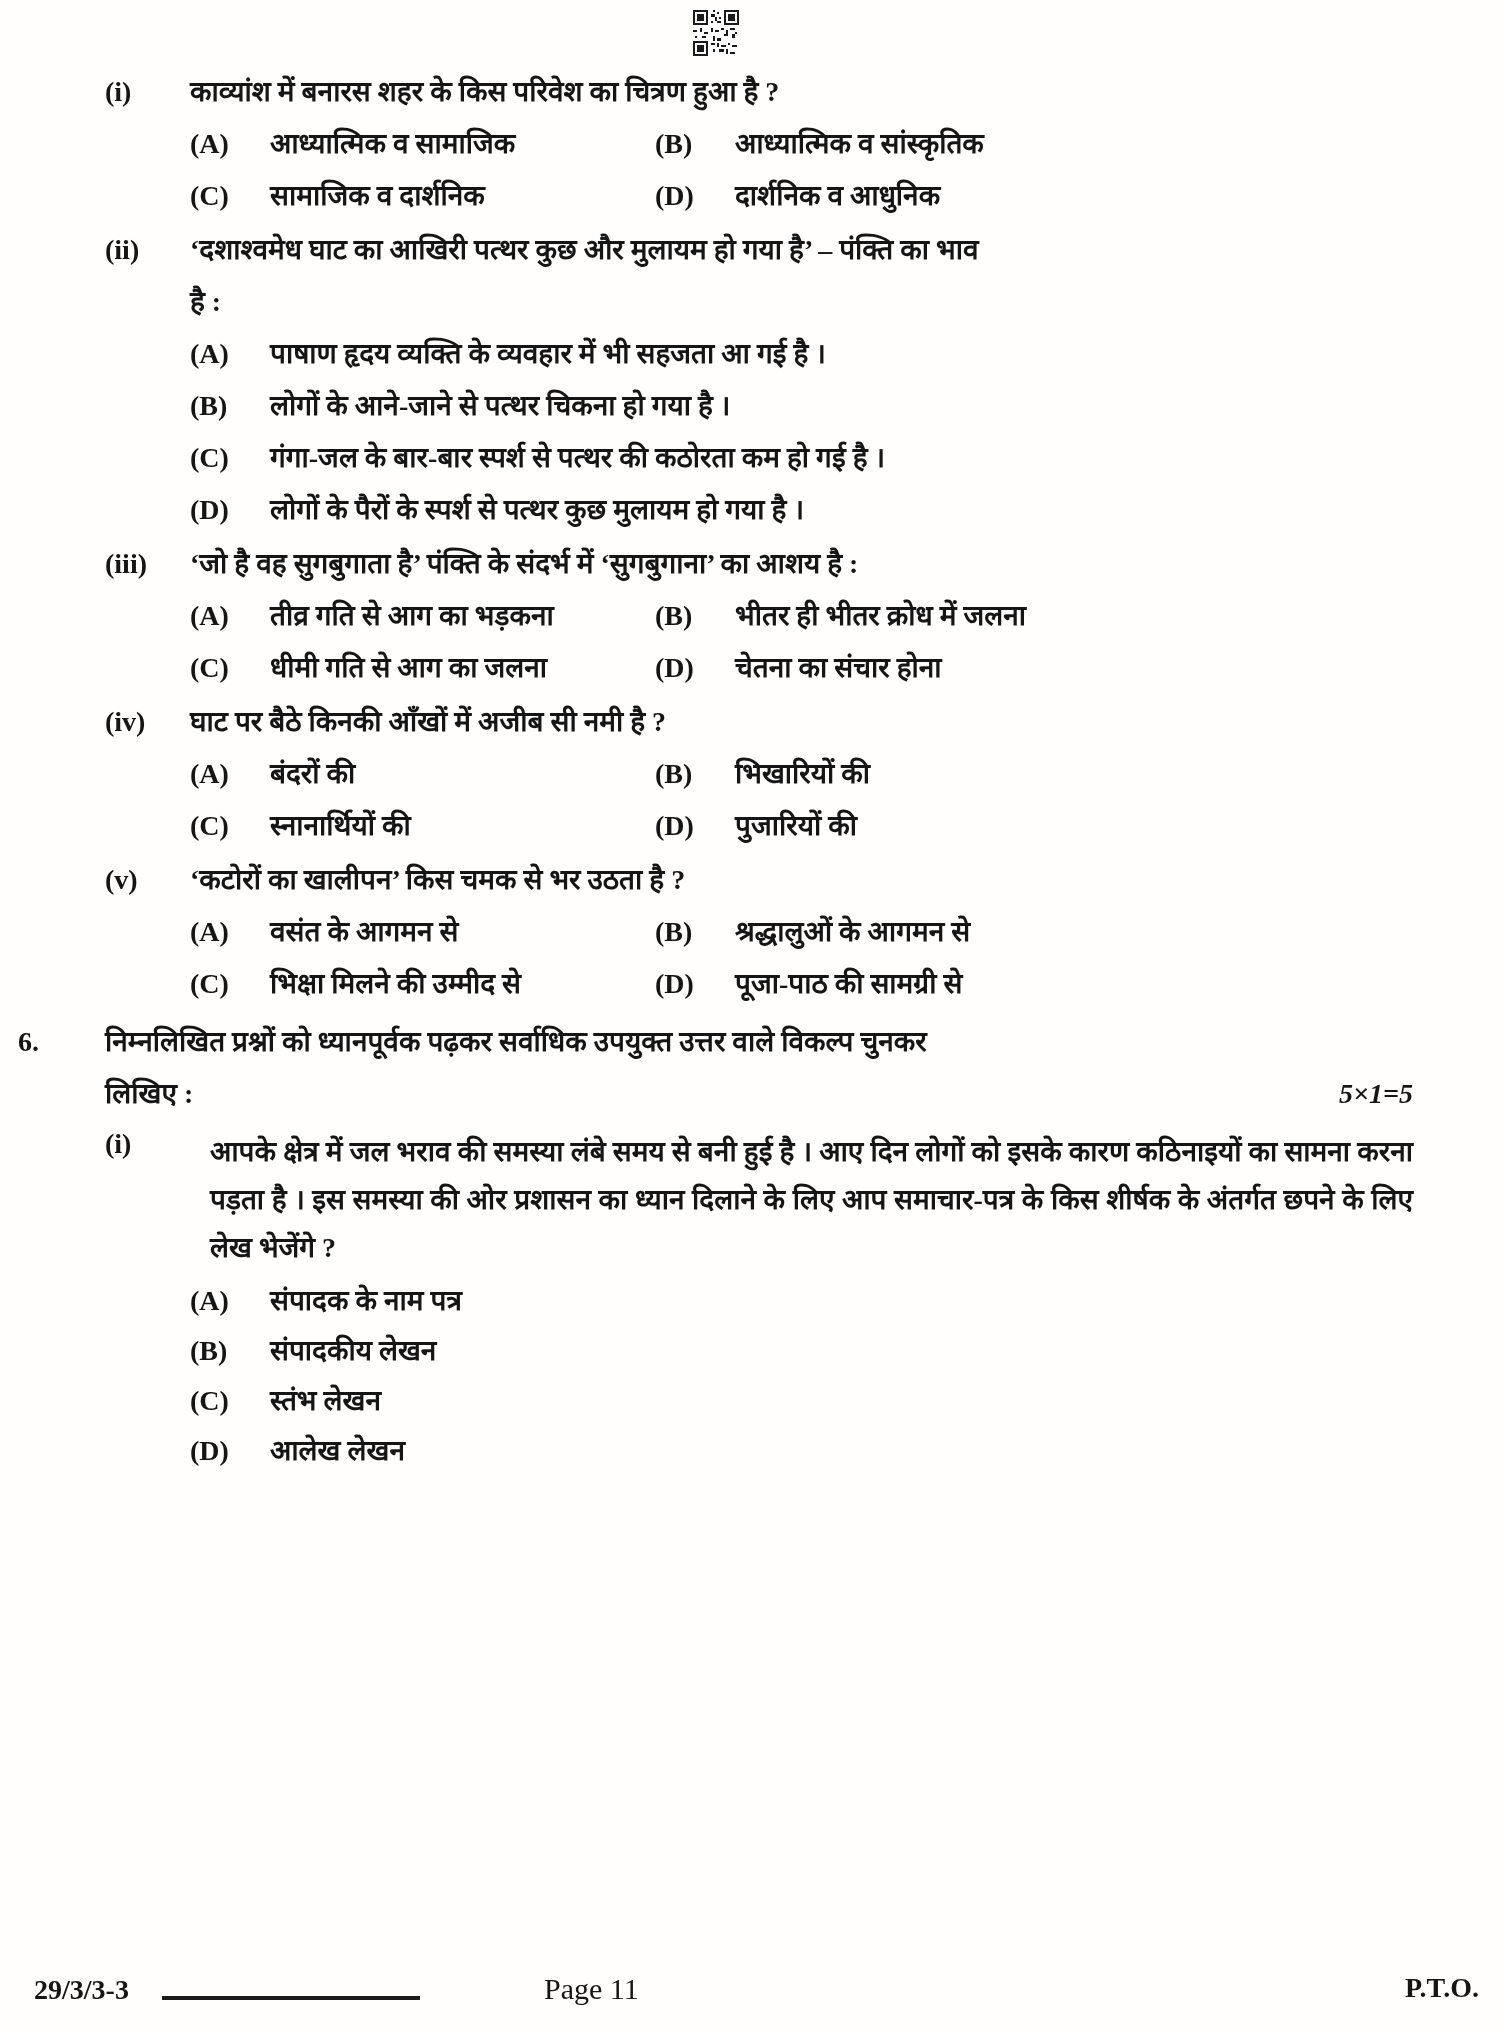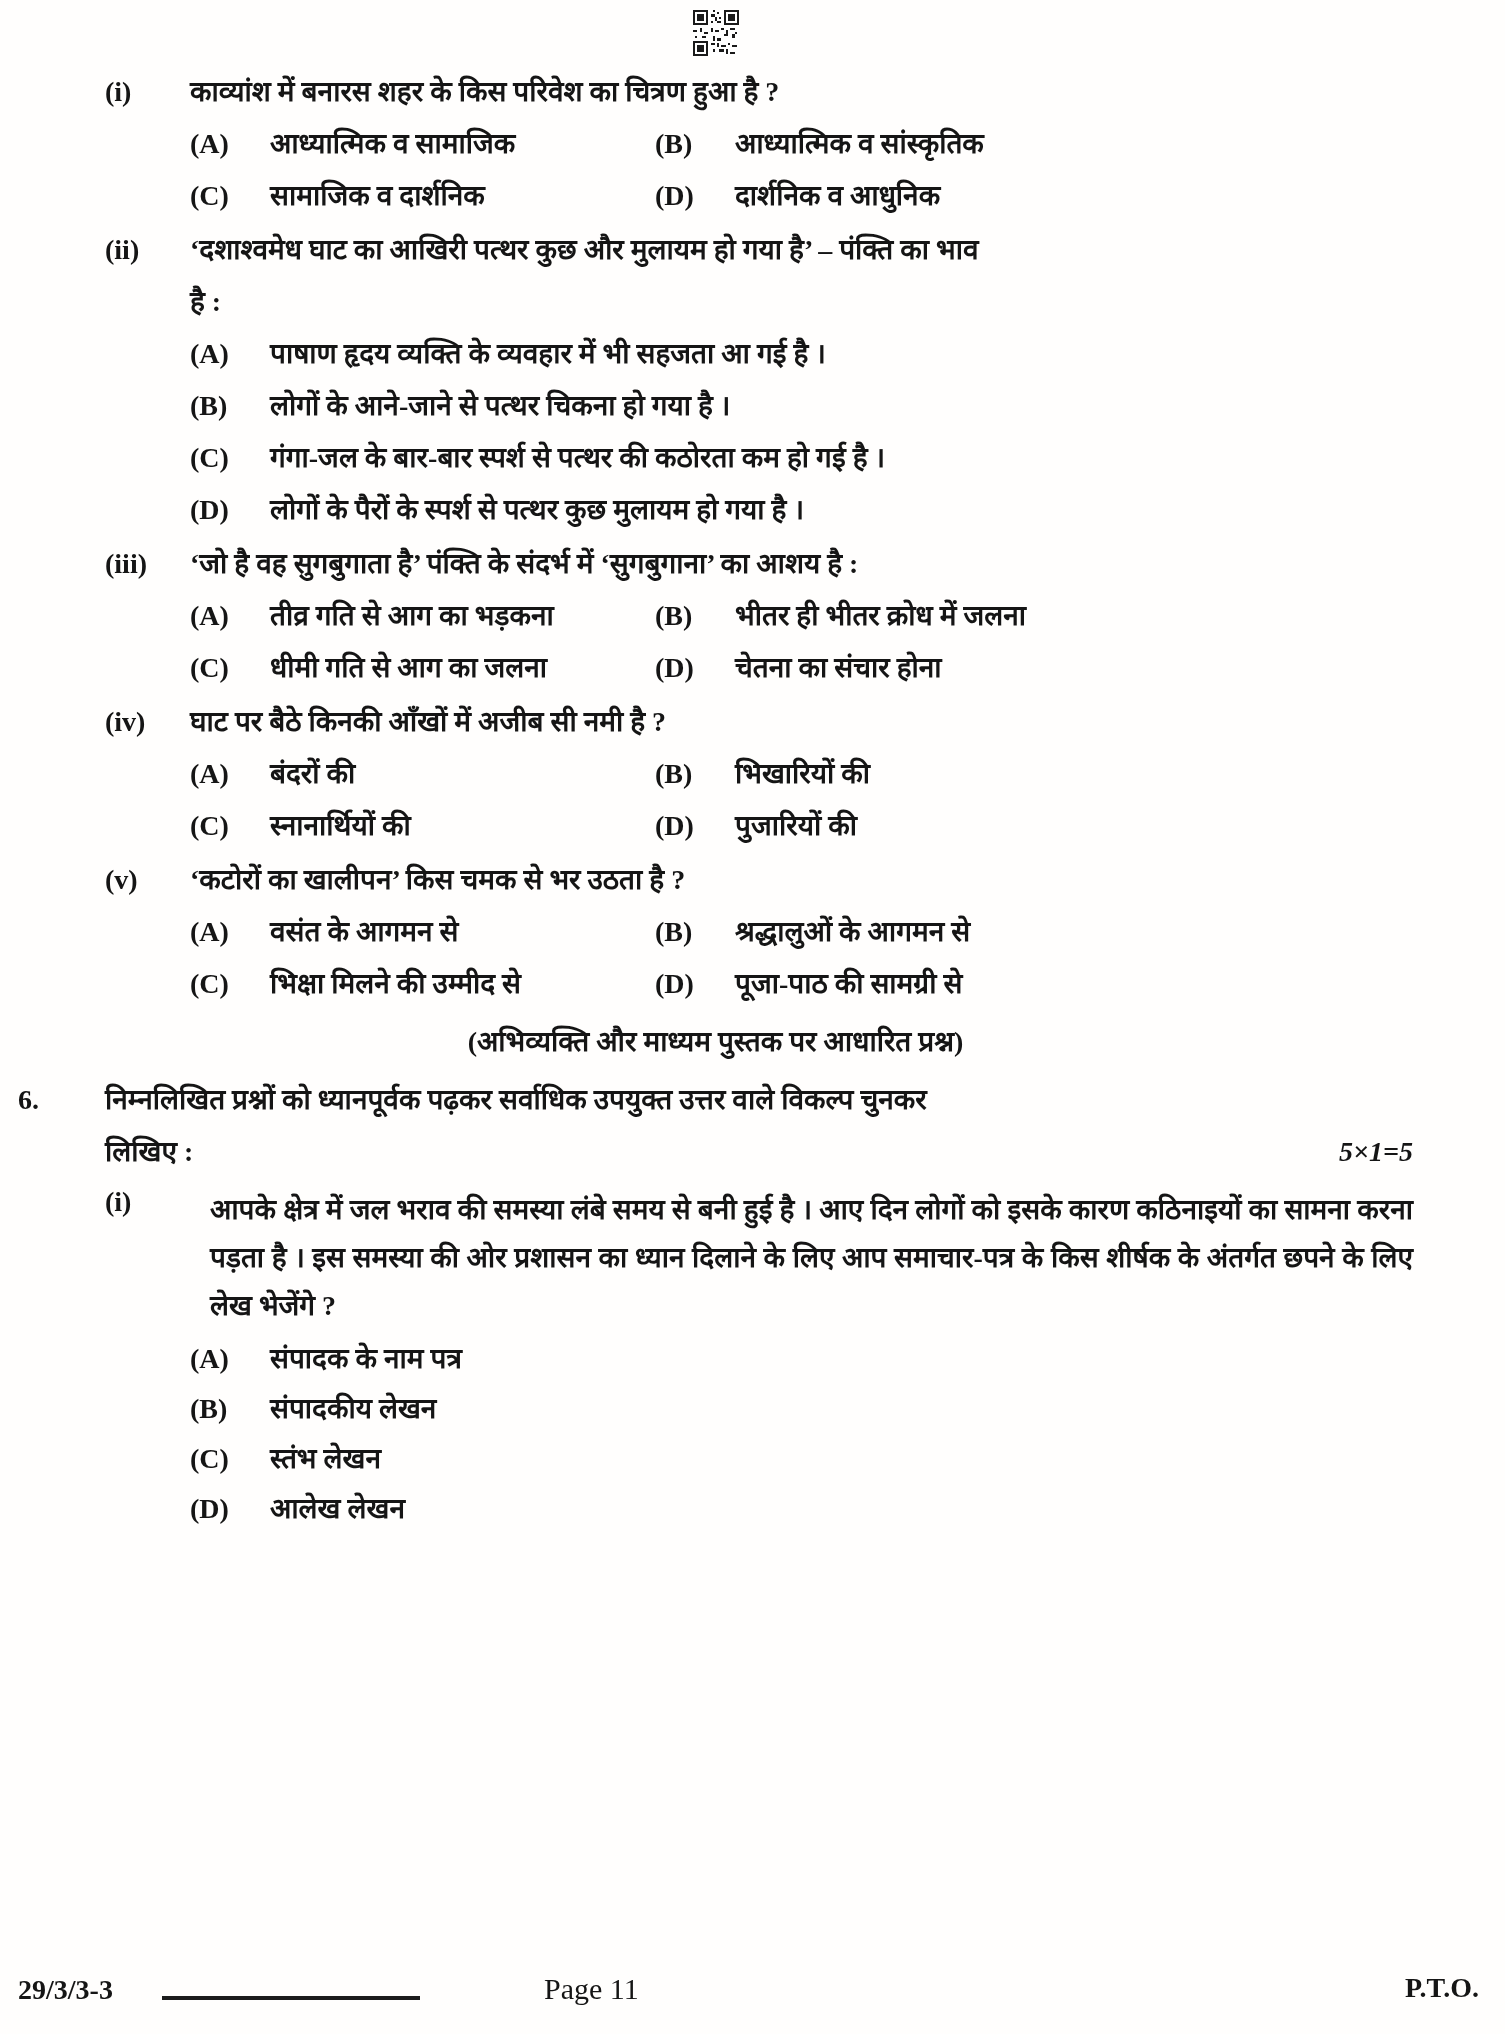--- a/index.html
+++ b/index.html
@@ -39,21 +39,21 @@
   .q6-line2 { display: flex; justify-content: space-between; line-height: 52px; margin-left: 87px; }
   .marks { font-style: italic; }
 
   .sub-block { margin-left: 87px; margin-top: 8px; }
   .sub-q { display: flex; }
   .q-para { flex: 1; line-height: 48px; text-align: justify; margin-left: 20px; }
   .sub-opts { margin-left: 85px; margin-top: 4px; }
   .sub-opts .opt { line-height: 50px; }
 
   .footer { position: absolute; left: 0; right: 0; top: 1962px; height: 60px; }
-  .f-code { position: absolute; left: 18px; top: 12px; font-weight: 700; }
+  .f-code { position: absolute; left: 34px; top: 12px; font-weight: 700; }
   .f-line { position: absolute; left: 162px; top: 34px; width: 258px; height: 4px; background: #1c1c1c; }
   .f-page { position: absolute; left: 544px; top: 10px; font-weight: 400; font-size: 30px; }
   .f-pto { position: absolute; right: 26px; top: 10px; font-weight: 700; }
 </style>
 </head>
 <body>
 
 <div class="page">
   <div class="content">
 
@@ -224,21 +224,20 @@
           <span class="opt-label">(C)</span>
           <span class="opt-text">भिक्षा मिलने की उम्मीद से</span>
         </div>
         <div class="opt">
           <span class="opt-label">(D)</span>
           <span class="opt-text">पूजा-पाठ की सामग्री से</span>
         </div>
       </div>
     </section>
 
-    <div class="section-heading">(अभिव्यक्ति और माध्यम पुस्तक पर आधारित प्रश्न)</div>
 
     <section class="q6">
       <div class="q6-line1">
         <span class="main-num">6.</span>
         <div class="q-text">निम्नलिखित प्रश्नों को ध्यानपूर्वक पढ़कर सर्वाधिक उपयुक्त उत्तर वाले विकल्प चुनकर</div>
       </div>
       <div class="q6-line2">
         <span>लिखिए :</span>
         <span class="marks">5×1=5</span>
       </div>

